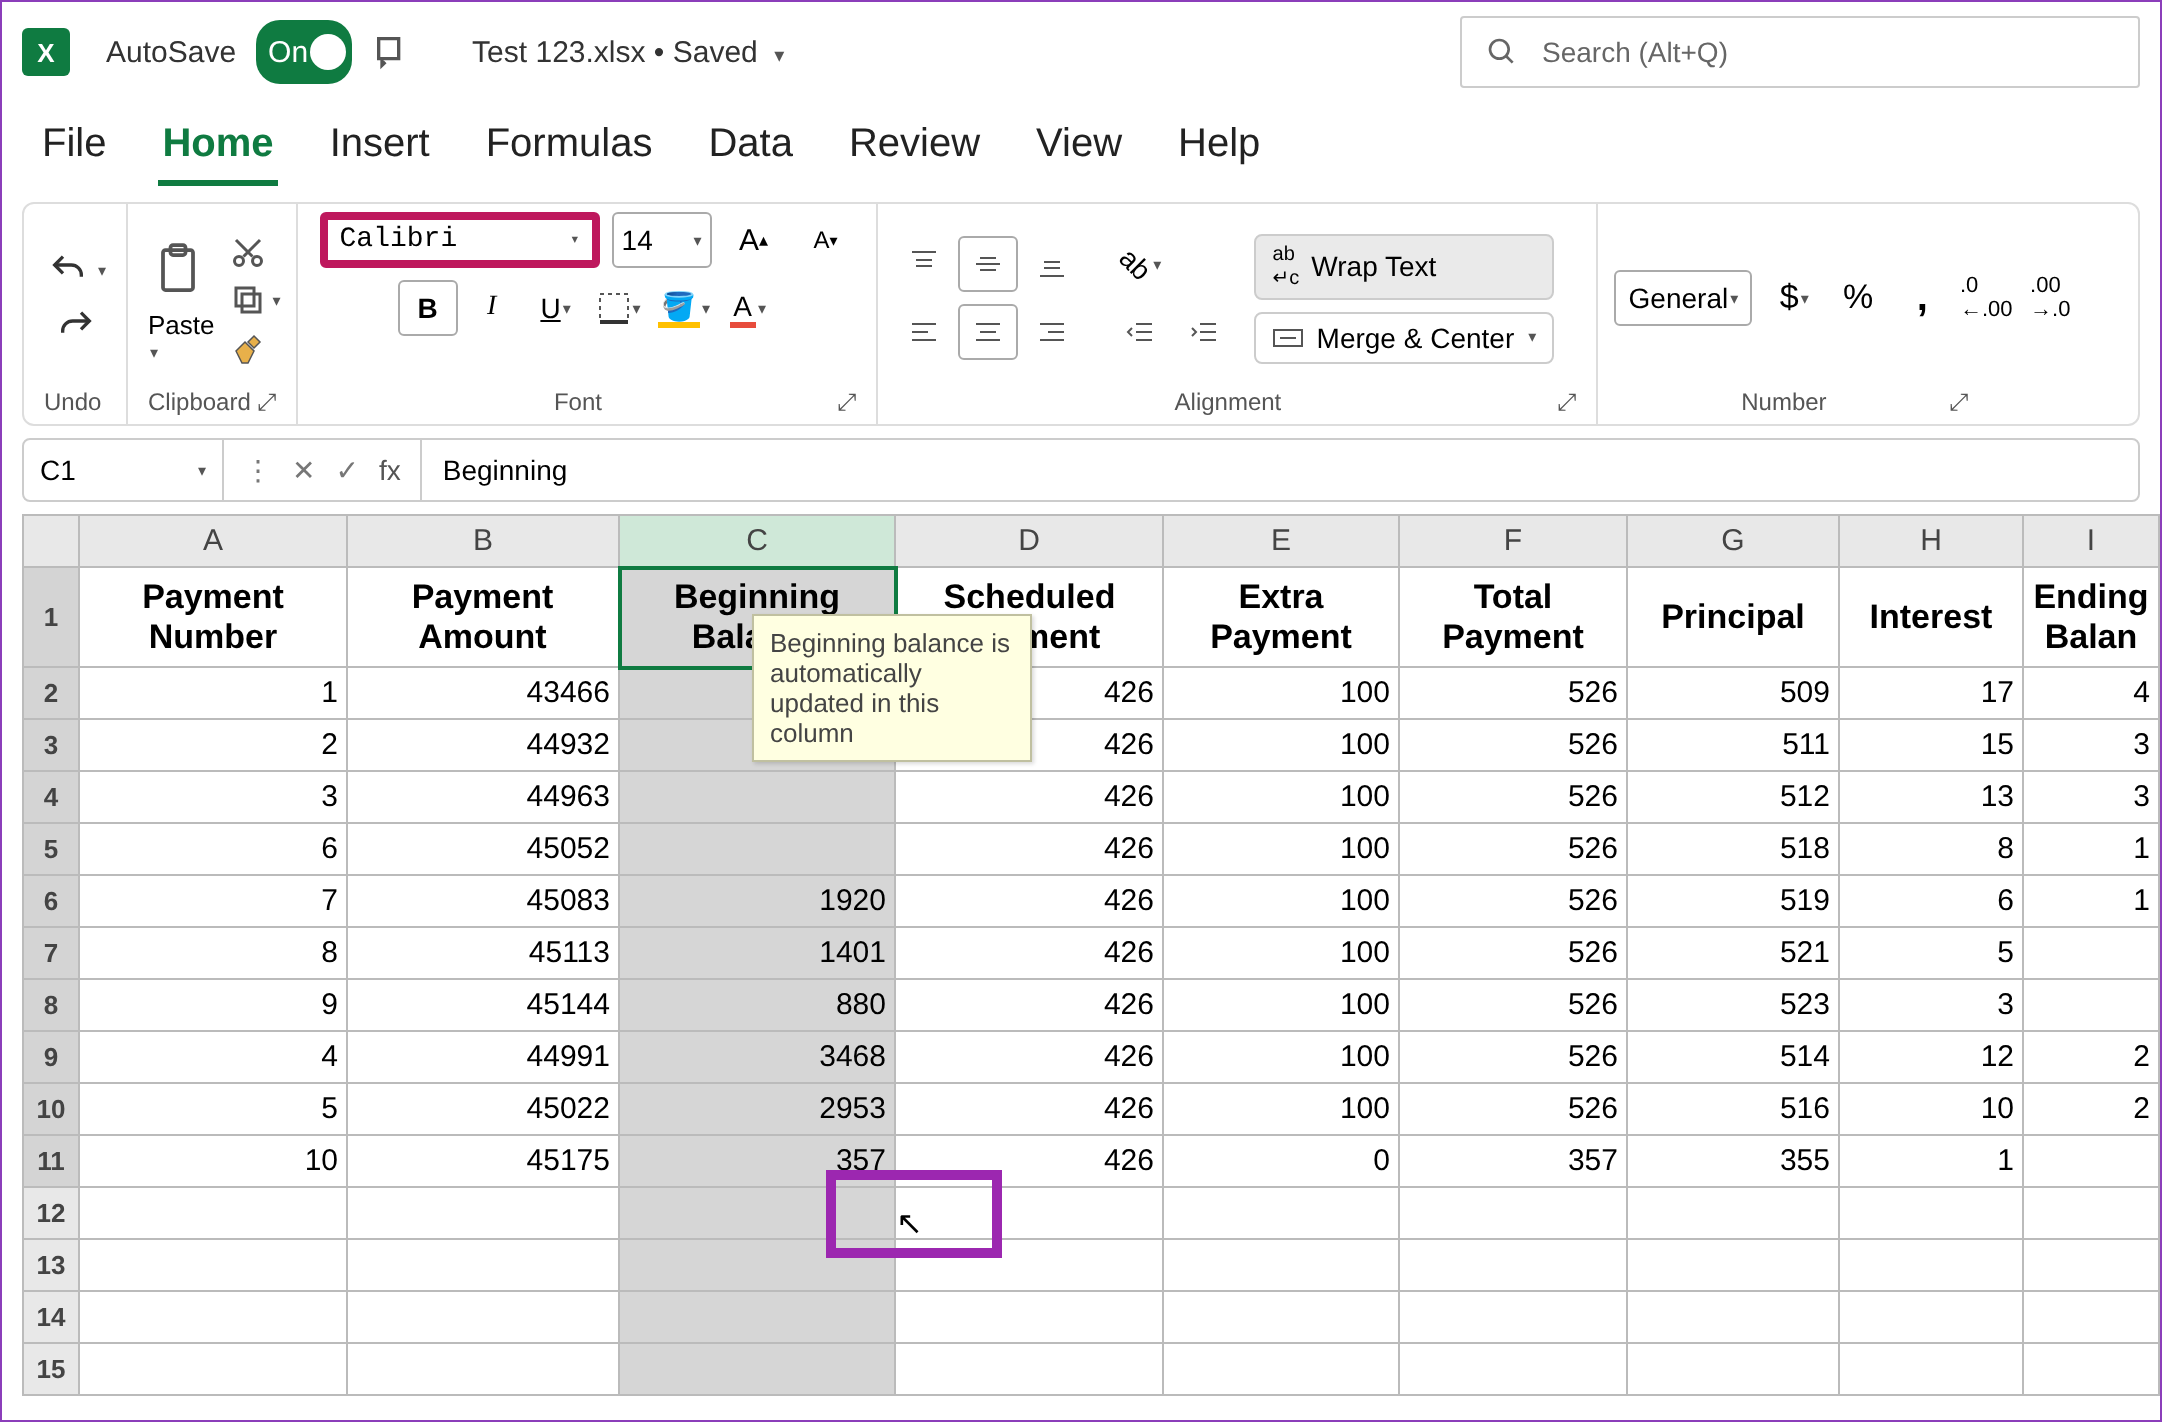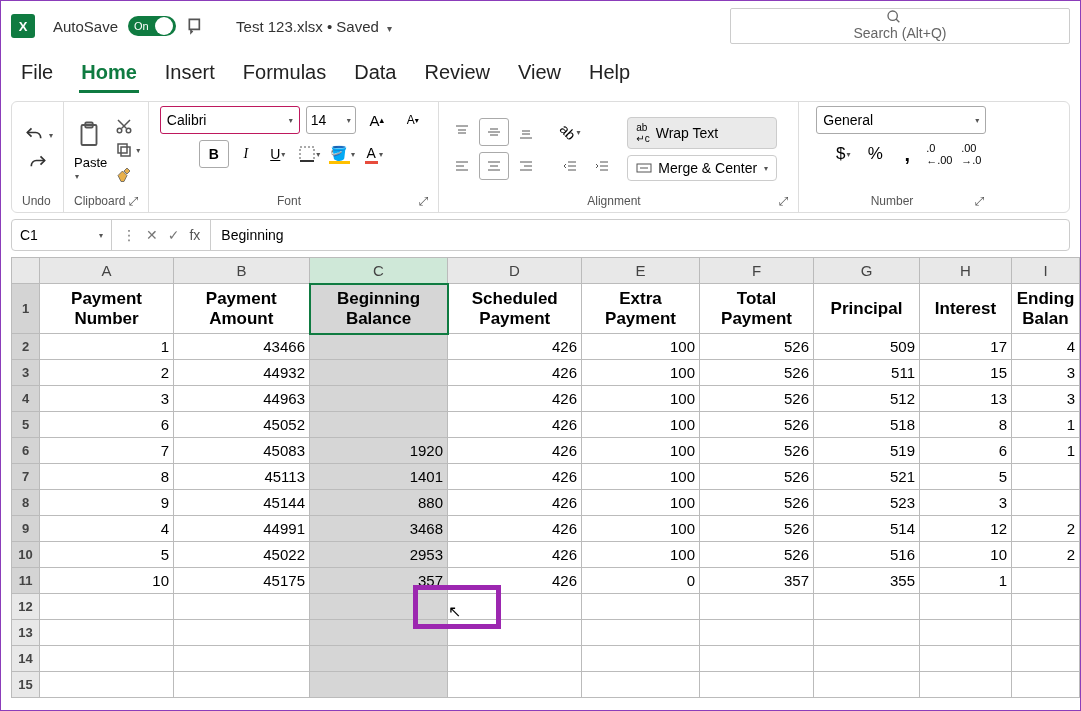--- a/index.html
+++ b/index.html
@@ -24,35 +24,35 @@
 .excel-icon {
   width: 24px; height: 24px;
   background: #0f7b41;
   color: #fff;
   display: flex; align-items: center; justify-content: center;
   font-weight: bold; font-size: 13px;
   border-radius: 3px;
 }
 .autosave-label { margin: 0 2px 0 10px; font-size: 15px; color: #333; }
 .toggle {
-  width: 48px; height: 20px; border-radius: 12px;
+  width: 48px; height: 32px; border-radius: 12px;
   background: #0f7b41; position: relative; display: flex; align-items: center;
-  color: #fff; font-size: 11px; padding-left: 6px;
+  color: #fff; font-size: 15px; padding-left: 6px;
 }
 .toggle::after {
   content: ""; position: absolute; right: 3px; width: 18px; height: 18px;
   background: #fff; border-radius: 50%;
 }
 .sync-icon { width: 24px; height: 24px; color: #555; display:flex;align-items:center;justify-content:center;}
 .filename { margin-left: 20px; font-size: 15px; color: #333; }
 .chevron-down-sm { font-size: 10px; margin-left: 4px; color: #555; }
 .searchbar {
   margin-left: auto; display: flex; align-items: center;
   width: 340px; height: 36px; border: 1px solid #ccc; border-radius: 2px;
-  padding: 0 12px; background: #fff; color: #666; flex-direction: column;
+  padding: 0 12px; background: #fff; color: #666;
 }
 .searchbar svg { margin-right: 12px; }
 
 .tabs { display: flex; gap: 24px; padding: 4px 18px 6px 18px; }
 .tab { font-size: 20px; color: #222; padding: 6px 2px; cursor: pointer; }
 .tab.active { font-weight: 600; color: #0f7b41; border-bottom: 3px solid #0f7b41; }
 
 .ribbon {
   display: flex;
   border: 1px solid #ddd;
@@ -71,36 +71,36 @@
 .dlg-launcher { font-size: 12px; color: #555;}
 .undo-group .group-content{flex-direction:column;gap:4px;justify-content:center;}
 .undo-btn, .redo-btn { display:flex; align-items:center; gap:2px; padding:2px;}
 .clipboard-main { display:flex; align-items:flex-end;}
 .paste-btn { display:flex;flex-direction:column;align-items:flex-start;gap:2px;padding:2px;}
 .clip-sub { display:flex; flex-direction:column; gap:6px; margin-left:6px;}
 .small-icon{display:flex;align-items:center;gap:2px;}
 .dropdown-caret{font-size:8px;color:#555;margin-left:1px;}
 
 .font-row{display:flex;gap:6px;}
-.font-name-select{width:140px;height:28px;border:1px solid #be185d;border-radius:3px;padding:0 6px;display:flex;align-items:center;justify-content:space-between;}
+.font-name-select{width:140px;height:28px;border:4px solid #be185d;border-radius:3px;padding:0 6px;display:flex;align-items:center;justify-content:space-between;font-family:Liberation Mono, monospace;}
 .font-size-select{width:50px;height:28px;border:1px solid #aaa;border-radius:3px;padding:0 4px;display:flex;align-items:center;justify-content:space-between;}
 .btn-sq{width:30px;height:28px;display:flex;align-items:center;justify-content:center;border-radius:3px;}
 .btn-sq.bordered{border:1px solid #aaa;}
 .font-col{display:flex;flex-direction:column;gap:6px;}
 .icon-row{display:flex;gap:2px;align-items:center;}
 .underline-bar-yellow{border-bottom:3px solid #ffc000;display:inline-block;padding:0 2px;}
 .underline-bar-red{border-bottom:3px solid #e74c3c;display:inline-block;padding:0 2px;}
 
 .align-col{display:flex;flex-direction:column;gap:6px;}
 .align-grid{display:flex;gap:2px;}
 .wrap-merge{display:flex;flex-direction:column;gap:6px;margin-left:6px;}
 .wrap-btn,.merge-btn{border:1px solid #ccc;border-radius:4px;padding:4px 8px;display:flex;align-items:center;gap:6px;font-size:14px;}
 .wrap-btn{background:#eaeaea;}
 
-.number-col{display:flex;flex-direction:column;gap:6px;align-items:flex-end;}
+.number-col{display:flex;flex-direction:row;gap:6px;}
 .number-format-select{width:170px;height:28px;border:1px solid #aaa;border-radius:3px;padding:0 6px;display:flex;align-items:center;justify-content:space-between;}
 
 .formula-bar{display:flex;align-items:center;height:32px;margin:6px 10px 0 10px;border:1px solid #ccc;border-radius:4px;}
 .name-box{width:100px;padding:0 8px;border-right:1px solid #ccc;height:100%;display:flex;align-items:center;justify-content:space-between;}
 .fx-controls{display:flex;align-items:center;gap:10px;padding:0 10px;border-right:1px solid #ccc;height:100%;color:#777;}
 .fx-label{color:#555;}
 .formula-input{flex:1;padding:0 10px;}
 
 .grid-wrap{margin:6px 0 0 10px;position:relative;}
 table.sheet{border-collapse:collapse;table-layout:fixed;}
@@ -602,16 +602,17 @@
           <td class=" sel-col"></td>
           <td class=""></td>
           <td class=""></td>
           <td class=""></td>
           <td class=""></td>
           <td class=""></td>
           <td class=""></td>
         </tr>
       </tbody>
     </table>
+  <div class="tooltip">Beginning balance is automatically updated in this column</div>
   <div class="cursor-box">
     <span class="cursor-arrow">↖</span>
   </div>
 </div>
 
 </body></html>

